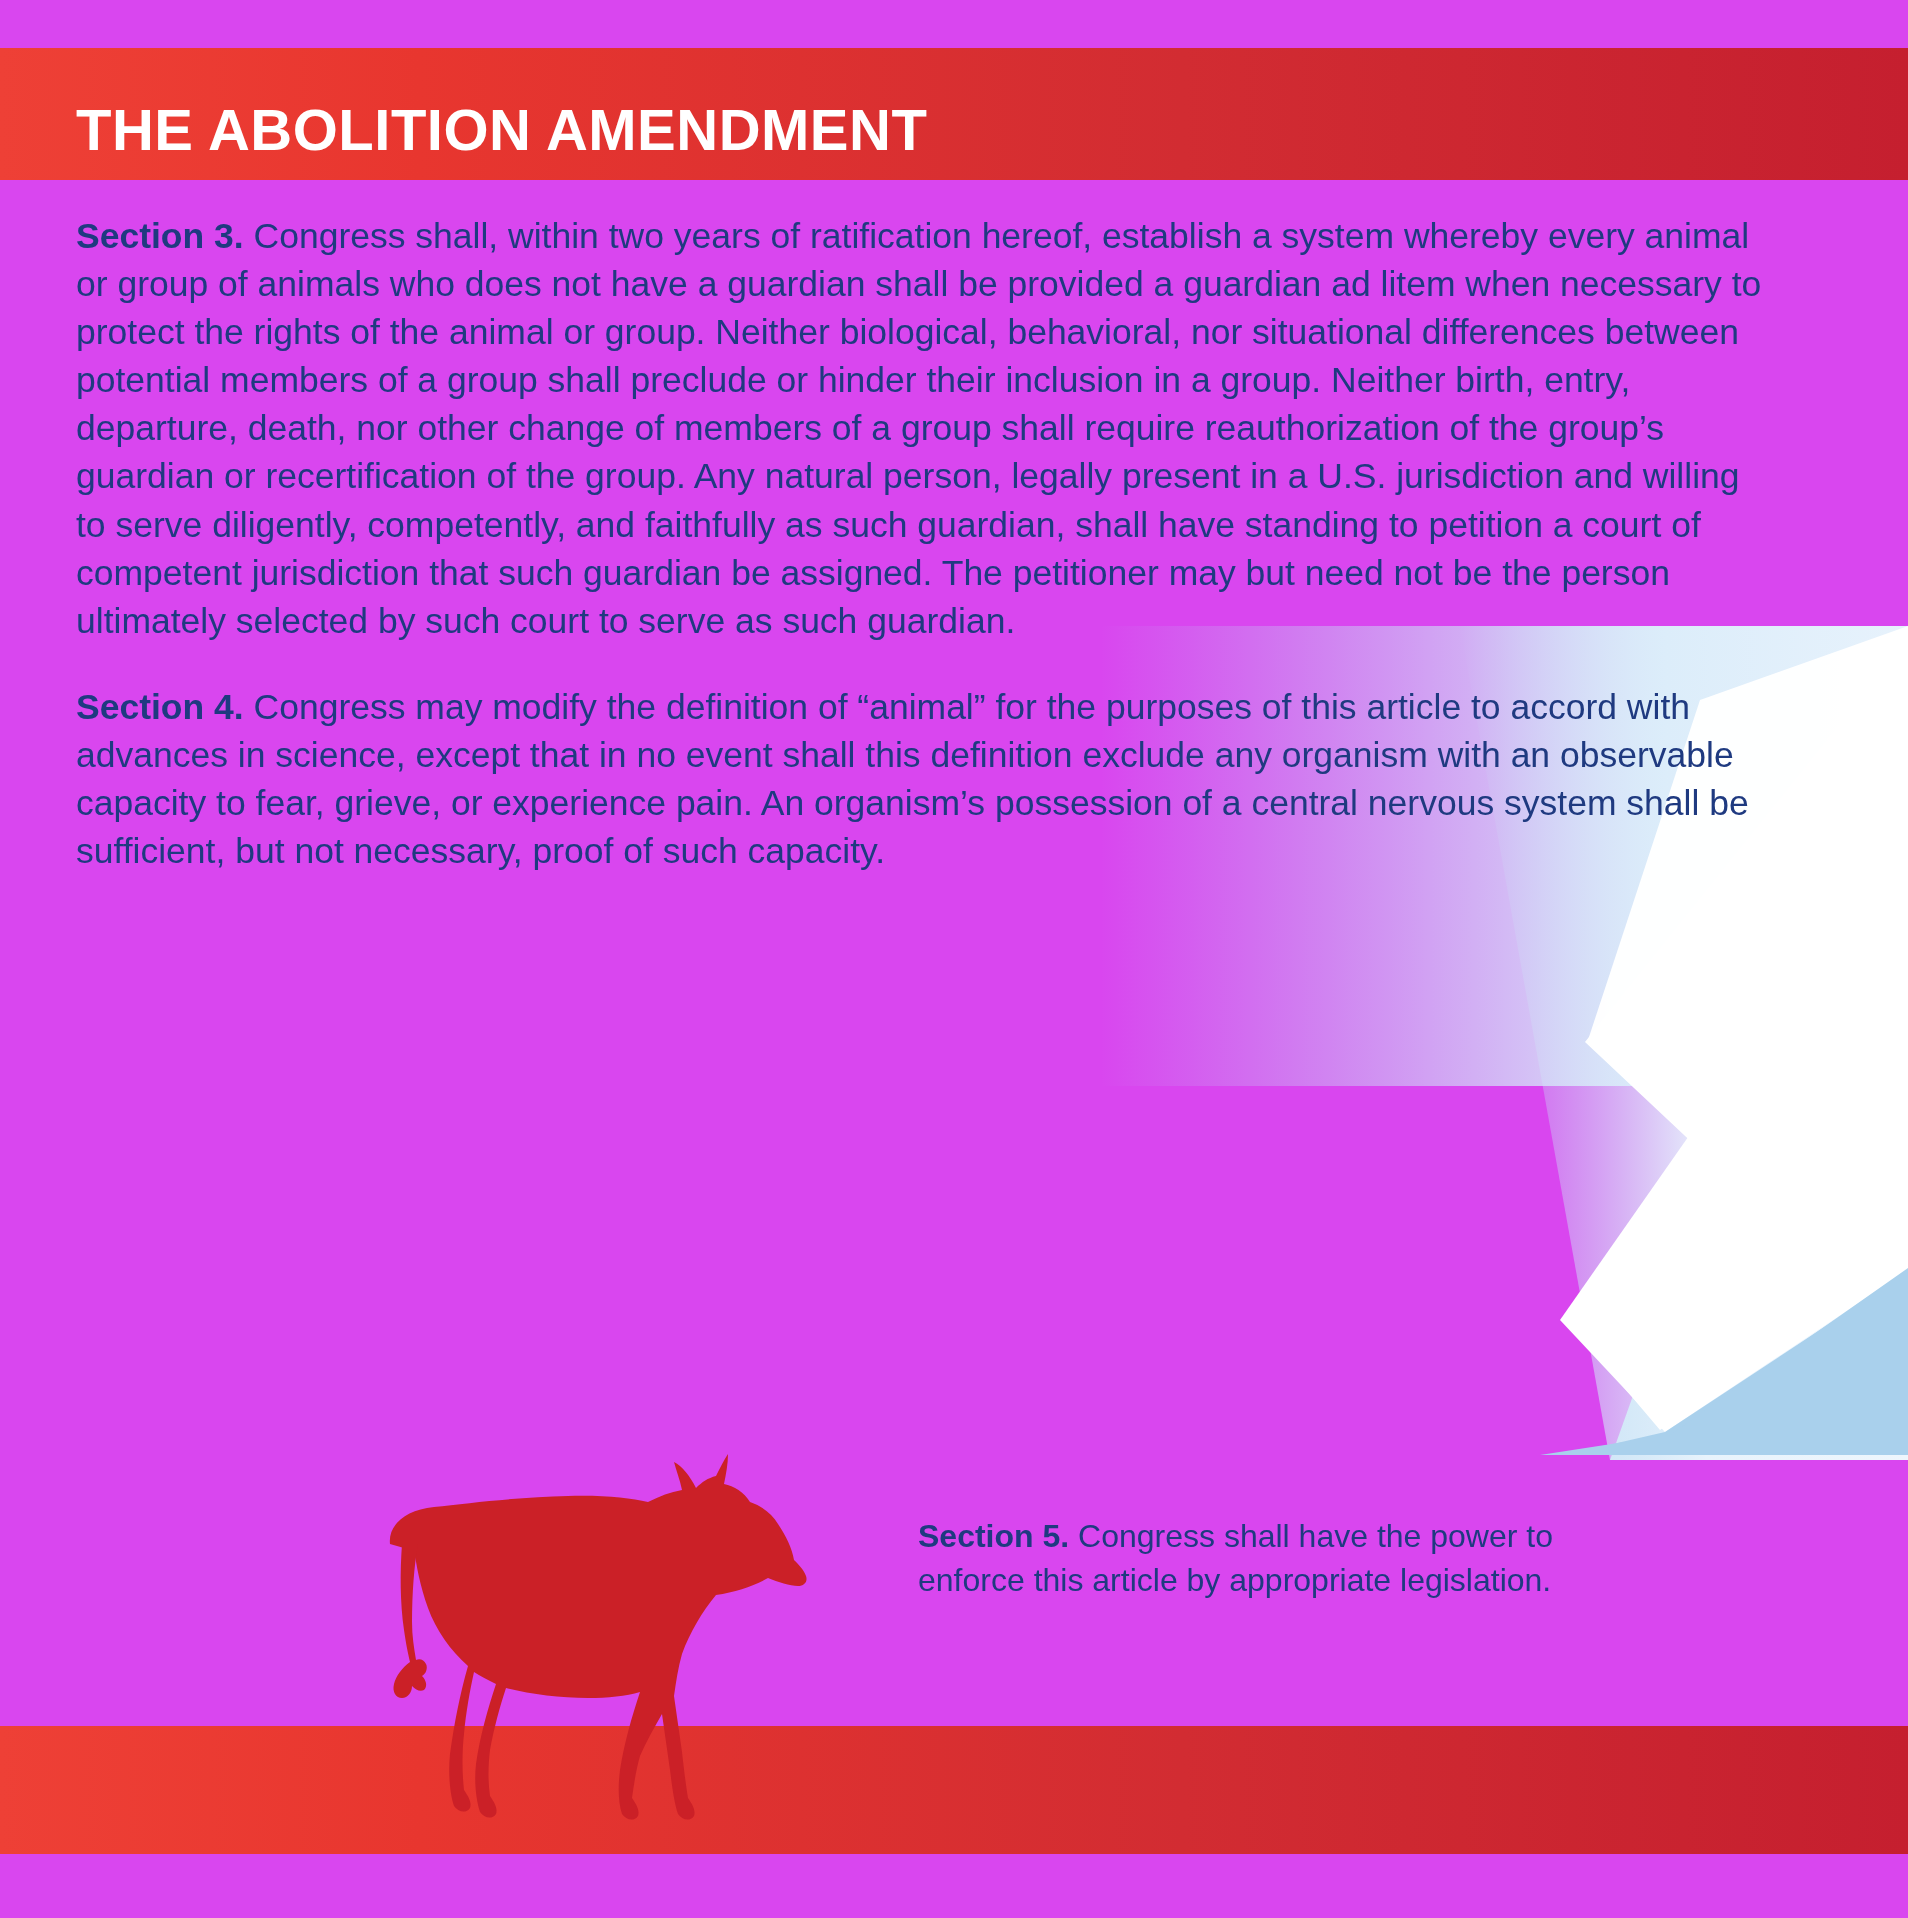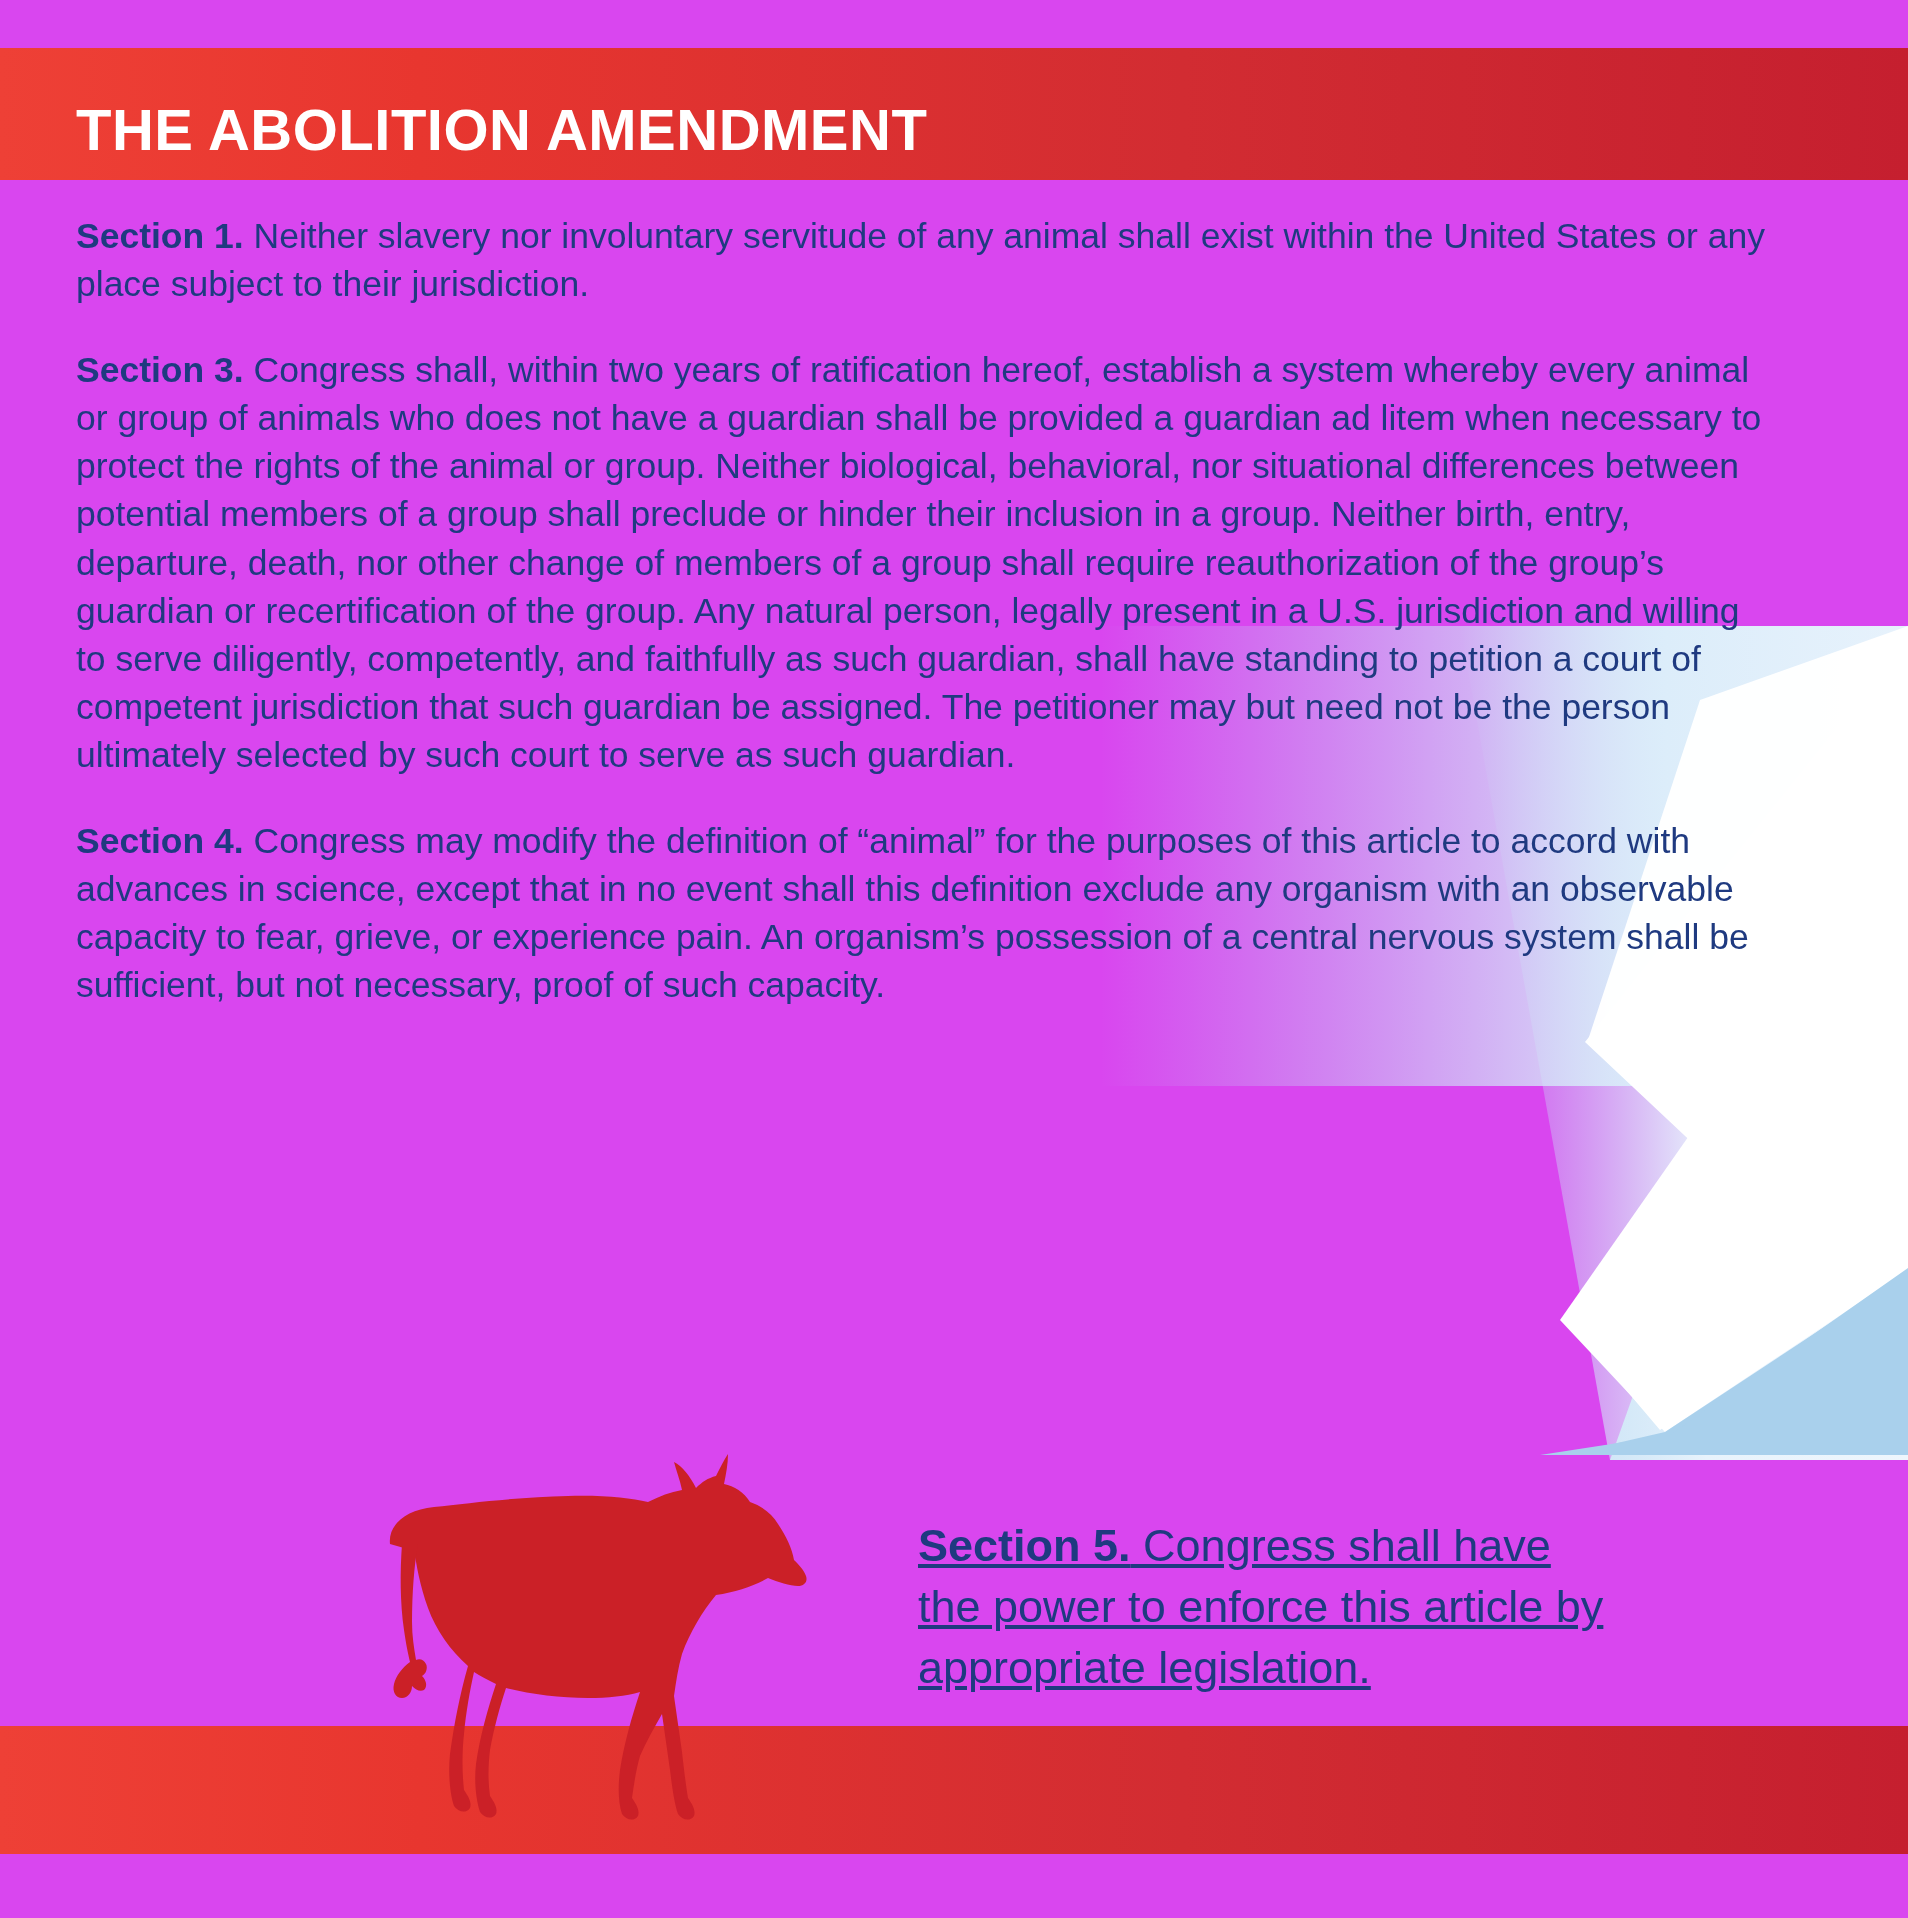--- a/index.html
+++ b/index.html
@@ -76,23 +76,22 @@
   }
 
   
   #section5-block {
     position: absolute;
     left: 918px;
     top: 1515px;
     width: 700px;
     z-index: 3;
     color: #1f3a80;
-    font-size: 45px;
+    font-size: 32px;
     line-height: 1.36;
-    text-decoration: underline;
   }
   #section5-block p { margin: 0; }
 
   
   #cow-figure {
     position: absolute;
     left: 330px;
     top: 1452px;
     width: 560px;
     height: 420px;
@@ -141,21 +140,20 @@
 
     <polygon points="1908,1272 1908,1455 1565,1455 1665,1432" fill="#a9d0ec"></polygon>
     <polygon points="1908,1268 1670,1435 1540,1455 1908,1455" fill="#a9d0ec"></polygon>
   </svg>
 
   <div id="header-band"></div>
   <h1 id="poster-title">THE ABOLITION AMENDMENT</h1>
 
   <div id="body-text">
 
-    <p class="section-para"><span class="section-label">Section 1.</span><span> Neither slavery nor involuntary servitude of any animal shall exist within the United States or any place subject to their jurisdiction.</span></p>
 
 
     <p class="section-para"><span class="section-label">Section 3.</span><span> Congress shall, within two years of ratification hereof, establish a system whereby every animal or group of animals who does not have a guardian shall be provided a guardian ad litem when necessary to protect the rights of the animal or group. Neither biological, behavioral, nor situational differences between potential members of a group shall preclude or hinder their inclusion in a group. Neither birth, entry, departure, death, nor other change of members of a group shall require reauthorization of the group’s guardian or recertification of the group. Any natural person, legally present in a U.S. jurisdiction and willing to serve diligently, competently, and faithfully as such guardian, shall have standing to petition a court of competent jurisdiction that such guardian be assigned. The petitioner may but need not be the person ultimately selected by such court to serve as such guardian.</span></p>
 
     <p class="section-para"><span class="section-label">Section 4.</span><span> Congress may modify the definition of “animal” for the purposes of this article to accord with advances in science, except that in no event shall this definition exclude any organism with an observable capacity to fear, grieve, or experience pain. An organism’s possession of a central nervous system shall be sufficient, but not necessary, proof of such capacity.</span></p>
 
   </div>
 
   <div id="footer-band"></div>
 

